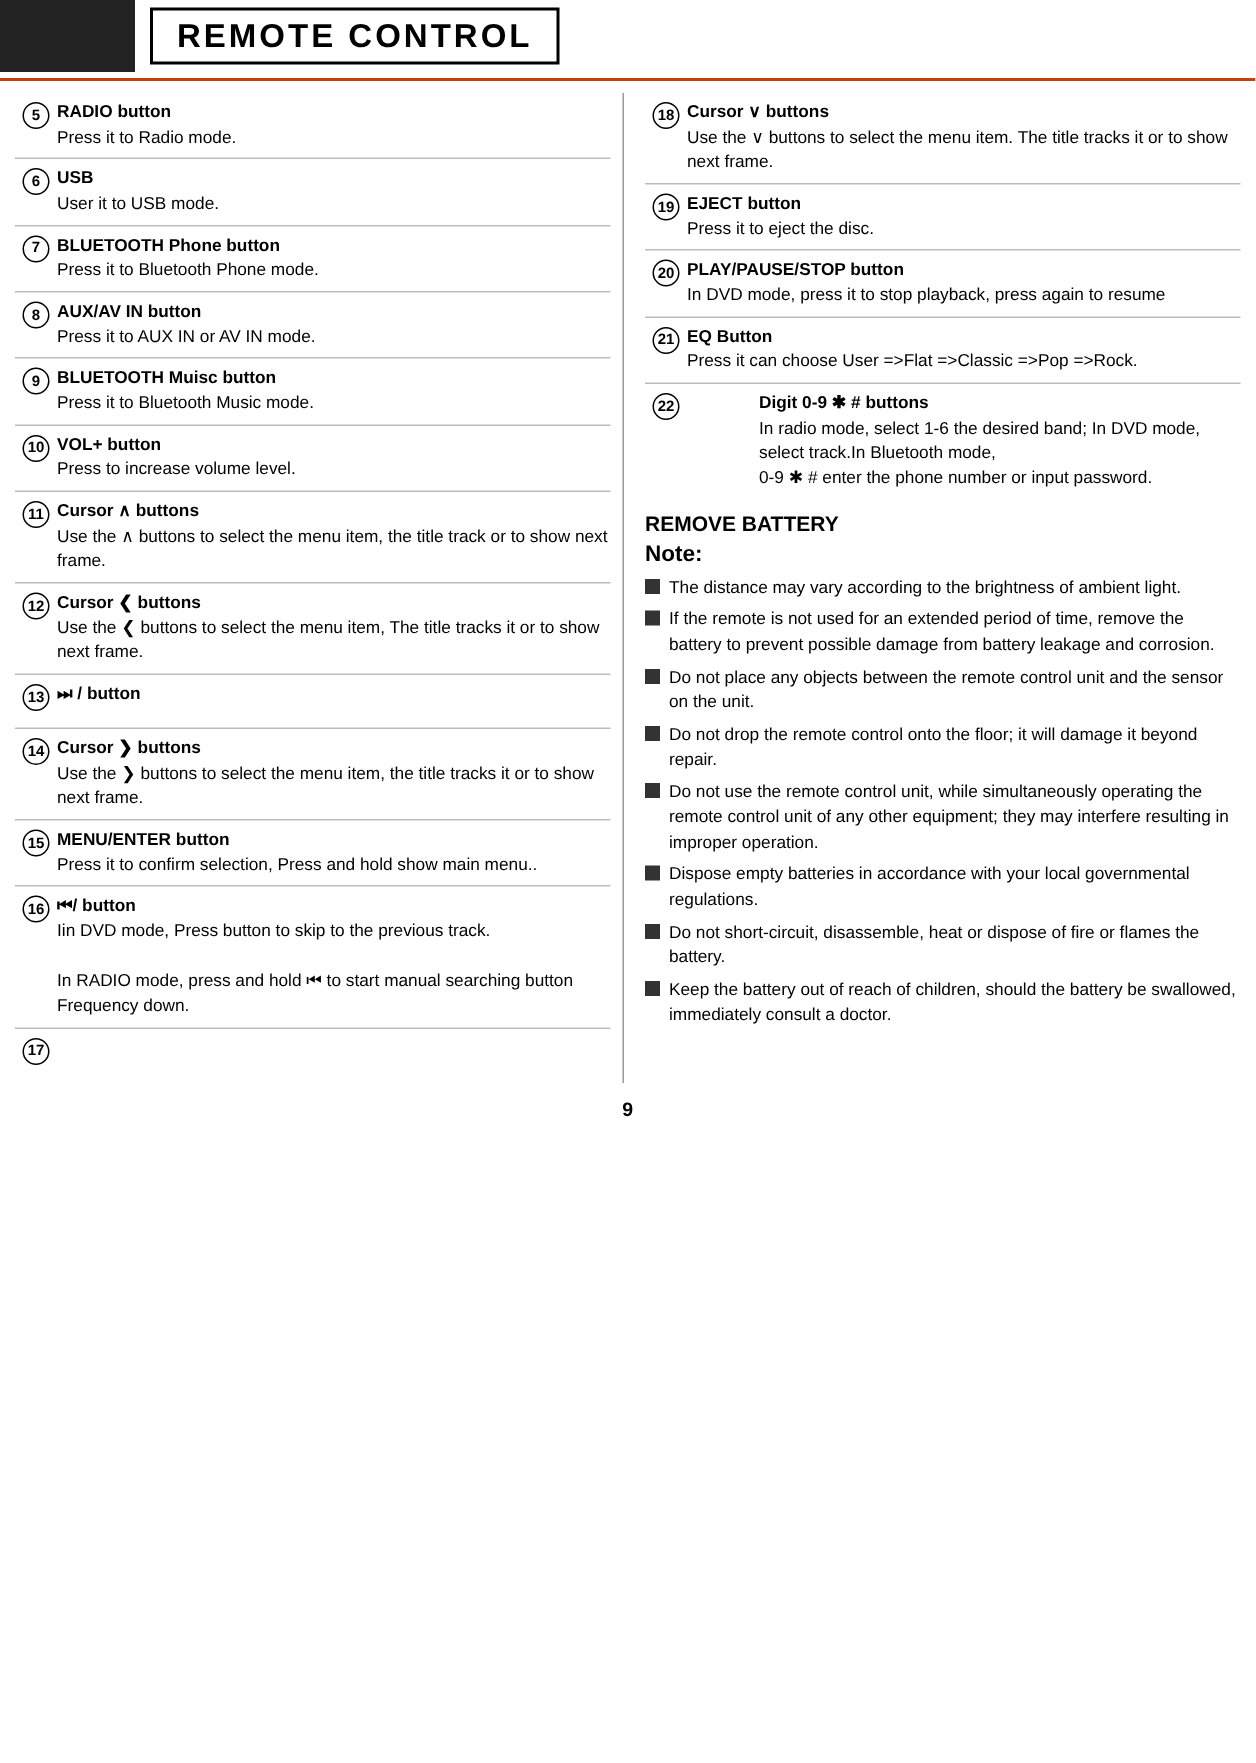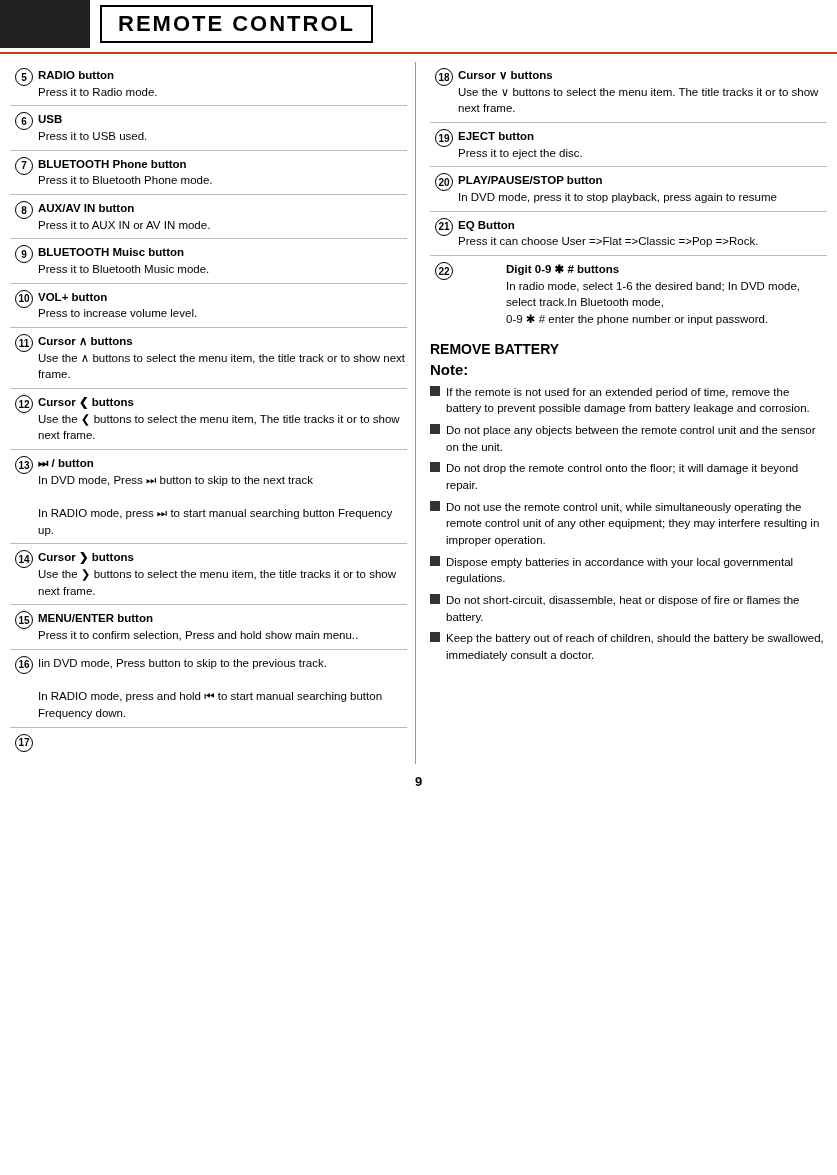--- a/index.html
+++ b/index.html
@@ -159,21 +159,21 @@
           <div class="title">RADIO button</div>
           <div style="white-space: pre-line;">Press it to Radio mode.</div>
         </div>
       </div>
       <div class="item-row">
         <div class="item-num">
           <span class="circle">6</span>
         </div>
         <div class="item-text">
           <div class="title">USB</div>
-          <div style="white-space: pre-line;">Press it to USB used.</div>
+          <div style="white-space: pre-line;">User it to USB mode.</div>
         </div>
       </div>
       <div class="item-row">
         <div class="item-num">
           <span class="circle">7</span>
         </div>
         <div class="item-text">
           <div class="title">BLUETOOTH Phone button</div>
           <div style="white-space: pre-line;">Press it to Bluetooth Phone mode.</div>
         </div>
@@ -222,23 +222,20 @@
           <div class="title">Cursor  ❮ buttons</div>
           <div style="white-space: pre-line;">Use the ❮  buttons to select the menu item,  The title tracks it or to show next frame.</div>
         </div>
       </div>
       <div class="item-row">
         <div class="item-num">
           <span class="circle">13</span>
         </div>
         <div class="item-text">
           <div class="title">⏭  / button</div>
-          <div style="white-space: pre-line;">In DVD mode, Press  ⏭   button to skip to the next track
-
-In RADIO mode, press ⏭ to start manual searching  button Frequency up.</div>
         </div>
       </div>
       <div class="item-row">
         <div class="item-num">
           <span class="circle">14</span>
         </div>
         <div class="item-text">
           <div class="title">Cursor  ❯ buttons</div>
           <div style="white-space: pre-line;">Use the ❯  buttons to select the menu item, the title tracks it or to show next frame.</div>
         </div>
@@ -250,20 +247,21 @@
         <div class="item-text">
           <div class="title">MENU/ENTER button</div>
           <div style="white-space: pre-line;">Press it to confirm selection, Press and hold show main menu..</div>
         </div>
       </div>
       <div class="item-row">
         <div class="item-num">
           <span class="circle">16</span>
         </div>
         <div class="item-text">
+          <div class="title">⏮/ button</div>
           <div style="white-space: pre-line;">Iin DVD mode, Press  button to skip to the previous track.
 
 In RADIO mode, press and hold ⏮ to start manual searching   button Frequency down.</div>
         </div>
       </div>
       <div class="item-row">
         <div class="item-num">
           <span class="circle">17</span>
         </div>
       </div>
@@ -318,20 +316,24 @@
           </div>
         </div>
       </div>
 
     <div class="remove-battery">
       <div class="remove-battery-title">REMOVE BATTERY</div>
       <div class="note-title">Note:</div>
       <ul class="note-list" id="note-list">
           <li>
             <span class="bullet-sq"></span>
+            <span>The  distance  may  vary  according  to  the brightness of ambient light.</span>
+          </li>
+          <li>
+            <span class="bullet-sq"></span>
             <span>If  the  remote  is  not  used  for  an  extended period of time, remove the battery to prevent possible  damage  from  battery  leakage  and corrosion.</span>
           </li>
           <li>
             <span class="bullet-sq"></span>
             <span> Do not place any objects between the remote control unit and the sensor on the unit.</span>
           </li>
           <li>
             <span class="bullet-sq"></span>
             <span>Do not drop the remote control onto the floor; it will damage it beyond repair.</span>
           </li>

